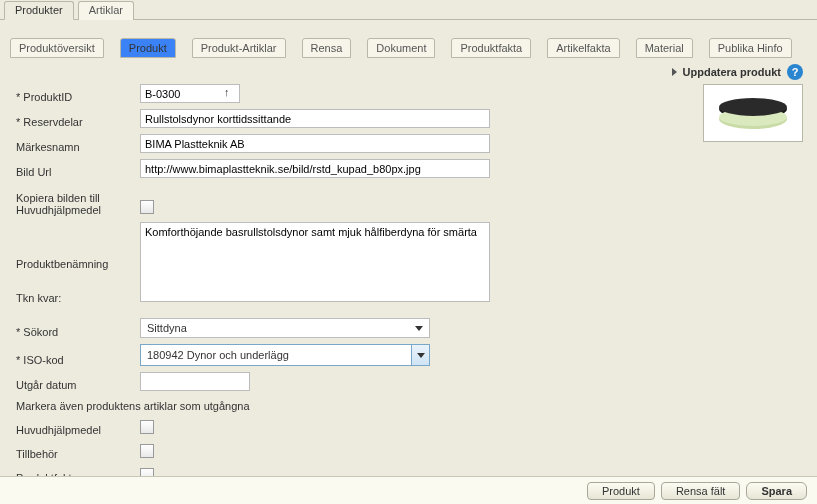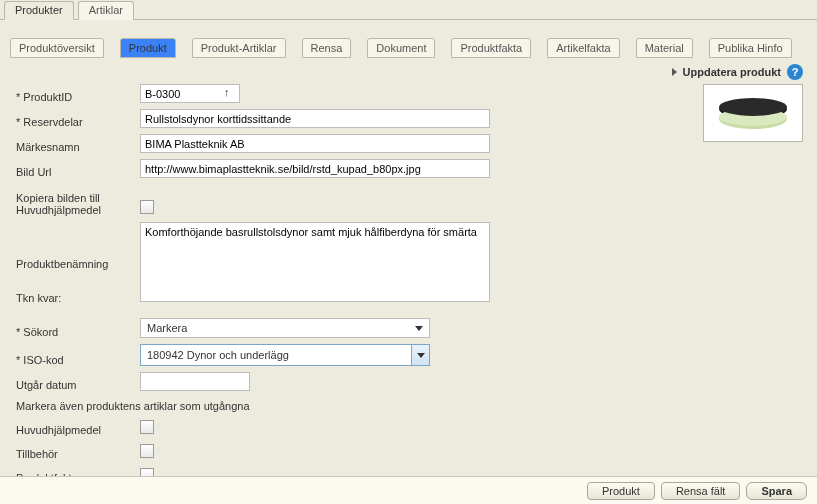--- a/index.html
+++ b/index.html
@@ -302,21 +302,21 @@
       </div>
       <div class="field"><textarea style="">Komforthöjande basrullstolsdynor samt mjuk hålfiberdyna för smärta</textarea></div>
     </div>
 
     <div style="height:8px"></div>
 
     <div class="row">
       <div class="label req">Sökord</div>
       <div class="field">
         <div class="select-like" style="width:290px">
-          <span>Markera</span>
+          <span>Sittdyna</span>
           <span class="caret"></span>
         </div>
       </div>
     </div>
 
     <div class="row">
       <div class="label req">ISO-kod</div>
       <div class="field">
         <div class="select-blue" style="width:290px">
           <span class="txt">180942 Dynor och underlägg</span>

